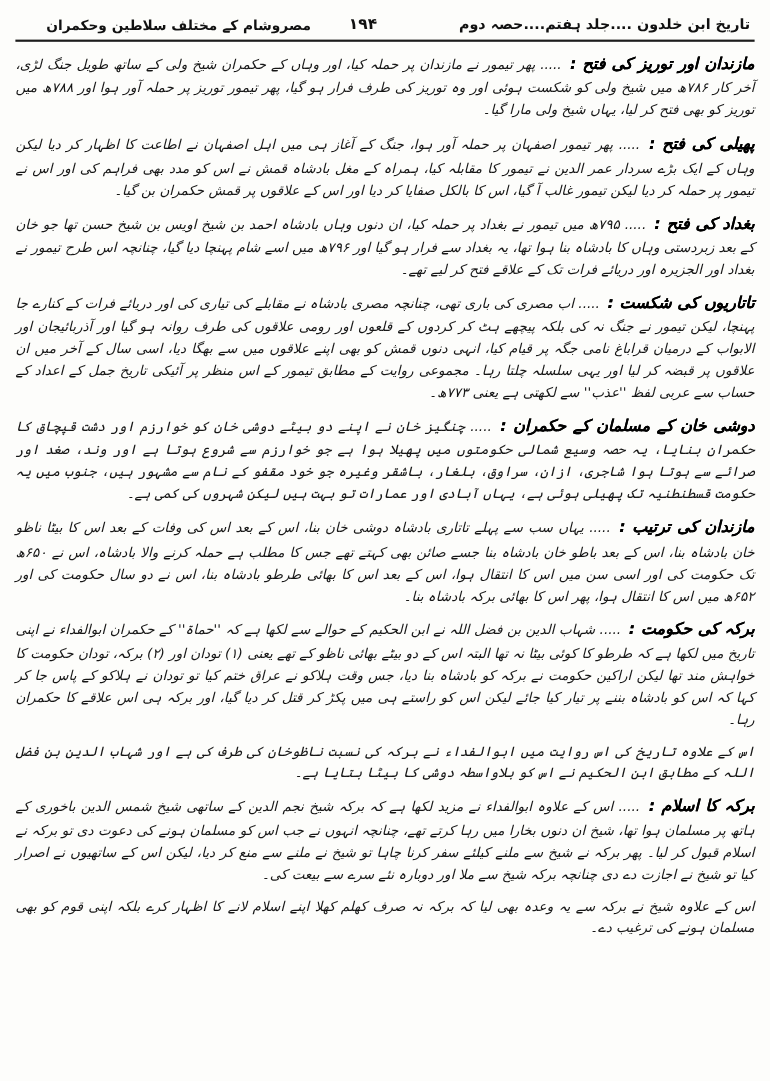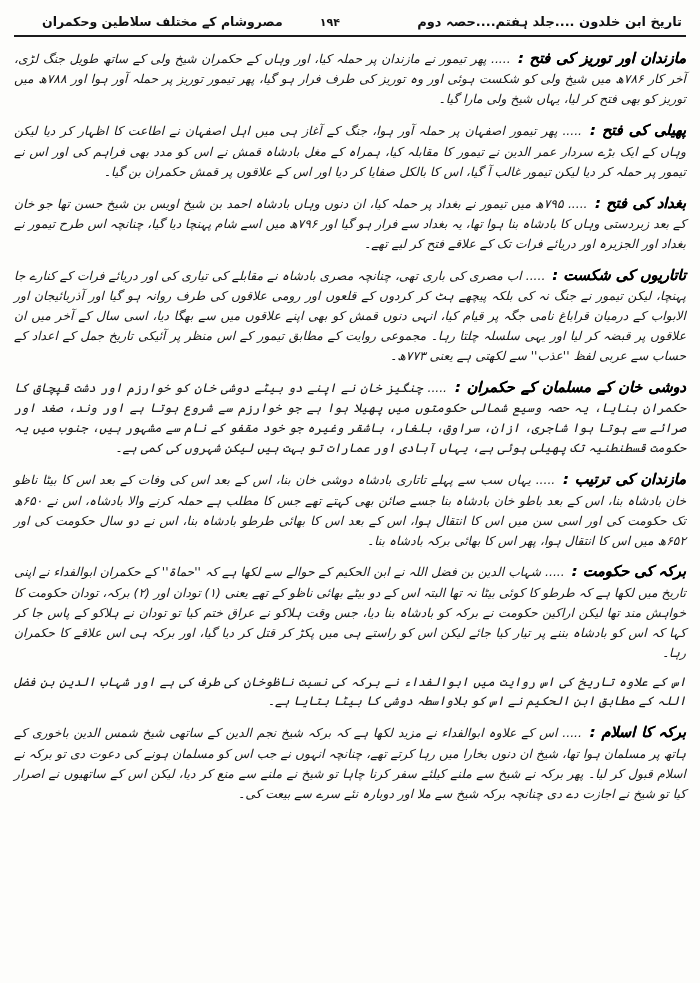--- a/index.html
+++ b/index.html
@@ -24,21 +24,21 @@
       display: flex;
       align-items: flex-end;
       justify-content: space-between;
       font-weight: bold;
       font-size: 12px;
       padding: 2px 4px 4px 4px;
       color: #111;
     }
     .header .book-title { font-size: 13px; }
     .header .page-number {
-      font-size: 11px;
+      font-size: 14px;
       letter-spacing: 1px;
       transform: translateX(-20px);
     }
     .header .chapter-title { font-size: 12.5px; margin-left: 24px; }
     .header-rule {
       border: none;
       border-top: 2px solid #1c1c1c;
       margin: 2px 0 10px 0;
     }
     .body-text-area {
@@ -114,16 +114,20 @@
     <p class="para">
       
       <span class="sec-text">اس کے علاوہ تاریخ کی اس روایت میں ابوالفداء نے برکہ کی نسبت ناظوخان کی طرف کی ہے اور شہاب الدین بن فضل اللہ کے مطابق ابن الحکیم نے اس کو بلاواسطہ دوشی کا بیٹا بتایا ہے۔</span>
     </p>
 
     <p class="para">
       <span class="sec-heading">برکہ کا اسلام :</span>
       <span class="sec-text">..... اس کے علاوہ ابوالفداء نے مزید لکھا ہے کہ برکہ شیخ نجم الدین کے ساتھی شیخ شمس الدین باخوری کے ہاتھ پر مسلمان ہوا تھا، شیخ ان دنوں بخارا میں رہا کرتے تھے، چنانچہ انہوں نے جب اس کو مسلمان ہونے کی دعوت دی تو برکہ نے اسلام قبول کر لیا۔ پھر برکہ نے شیخ سے ملنے کیلئے سفر کرنا چاہا تو شیخ نے ملنے سے منع کر دیا، لیکن اس کے ساتھیوں نے اصرار کیا تو شیخ نے اجازت دے دی چنانچہ برکہ شیخ سے ملا اور دوبارہ نئے سرے سے بیعت کی۔</span>
     </p>
 
+    <p class="para">
+      
+      <span class="sec-text">اس کے علاوہ شیخ نے برکہ سے یہ وعدہ بھی لیا کہ برکہ نہ صرف کھلم کھلا اپنے اسلام لانے کا اظہار کرے بلکہ اپنی قوم کو بھی مسلمان ہونے کی ترغیب دے۔</span>
+    </p>
 
 
   </div>
 </div>
 
 </body></html>

